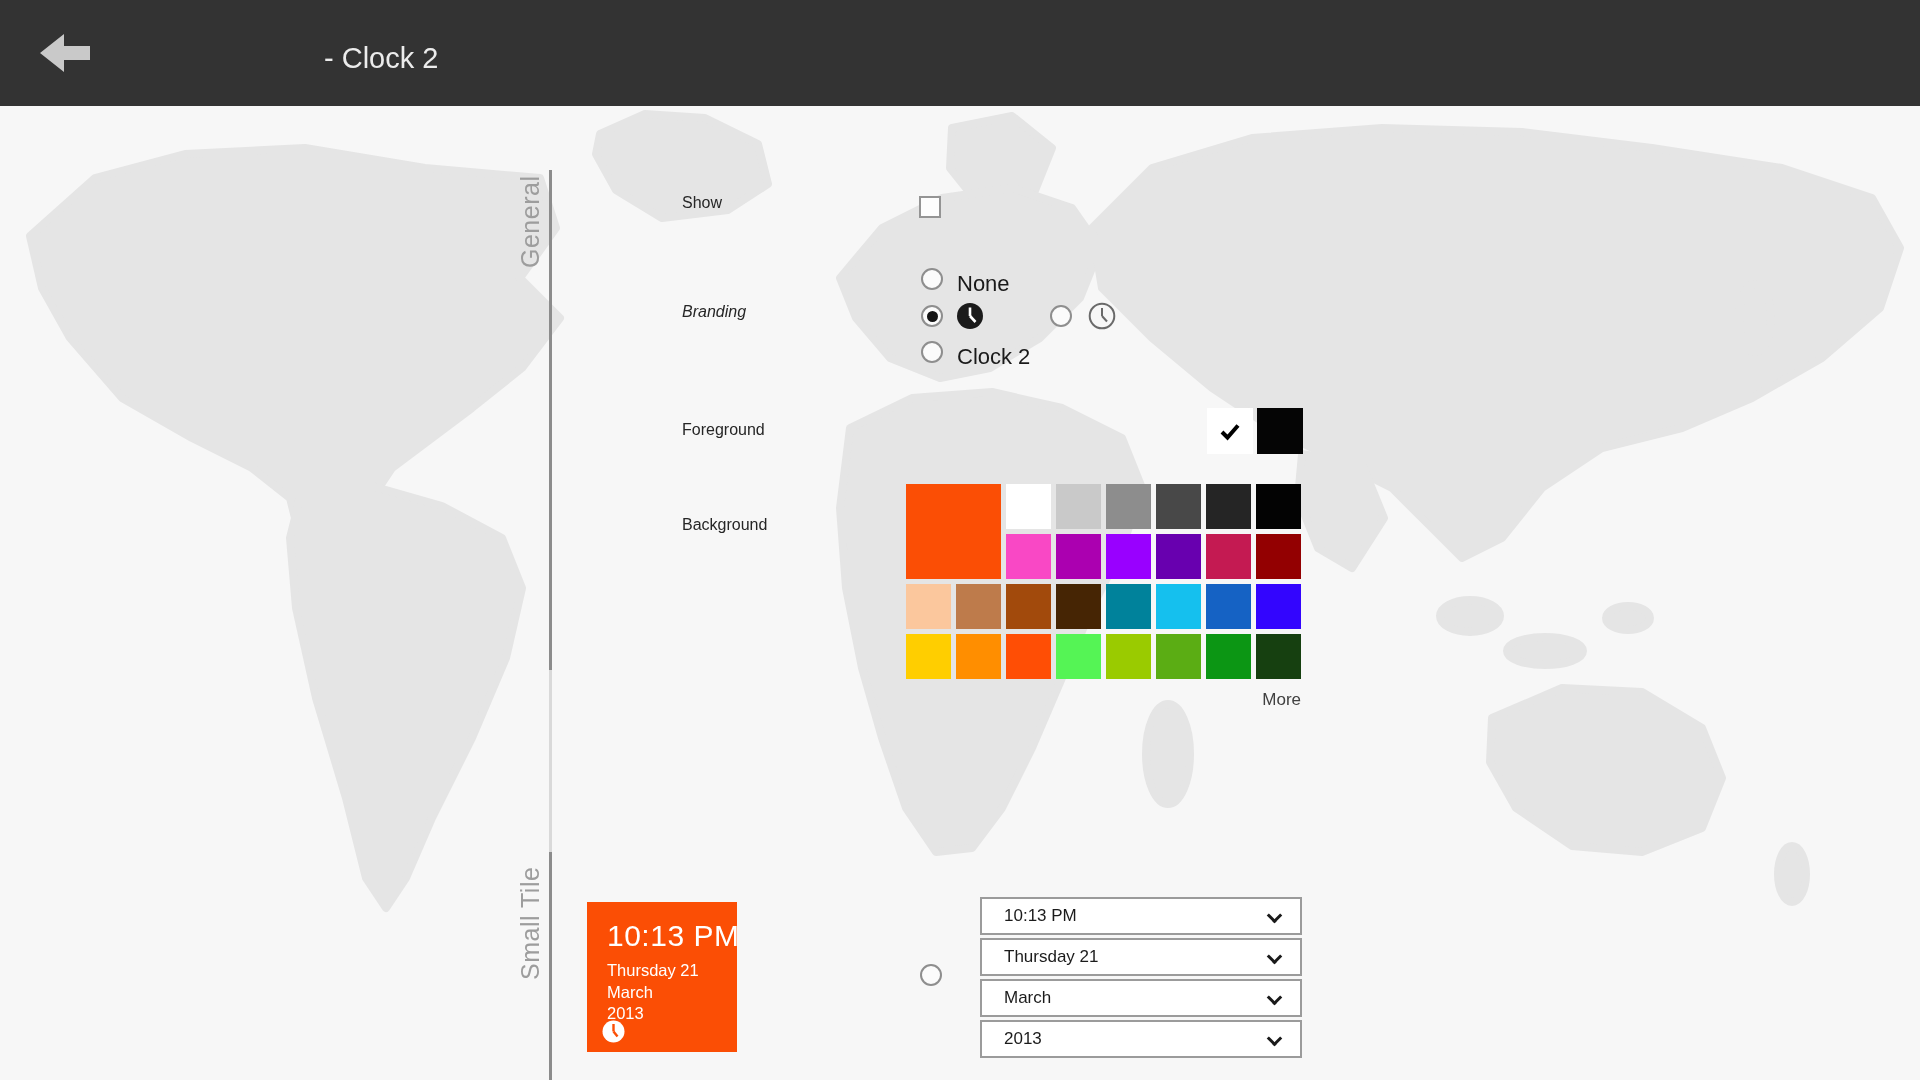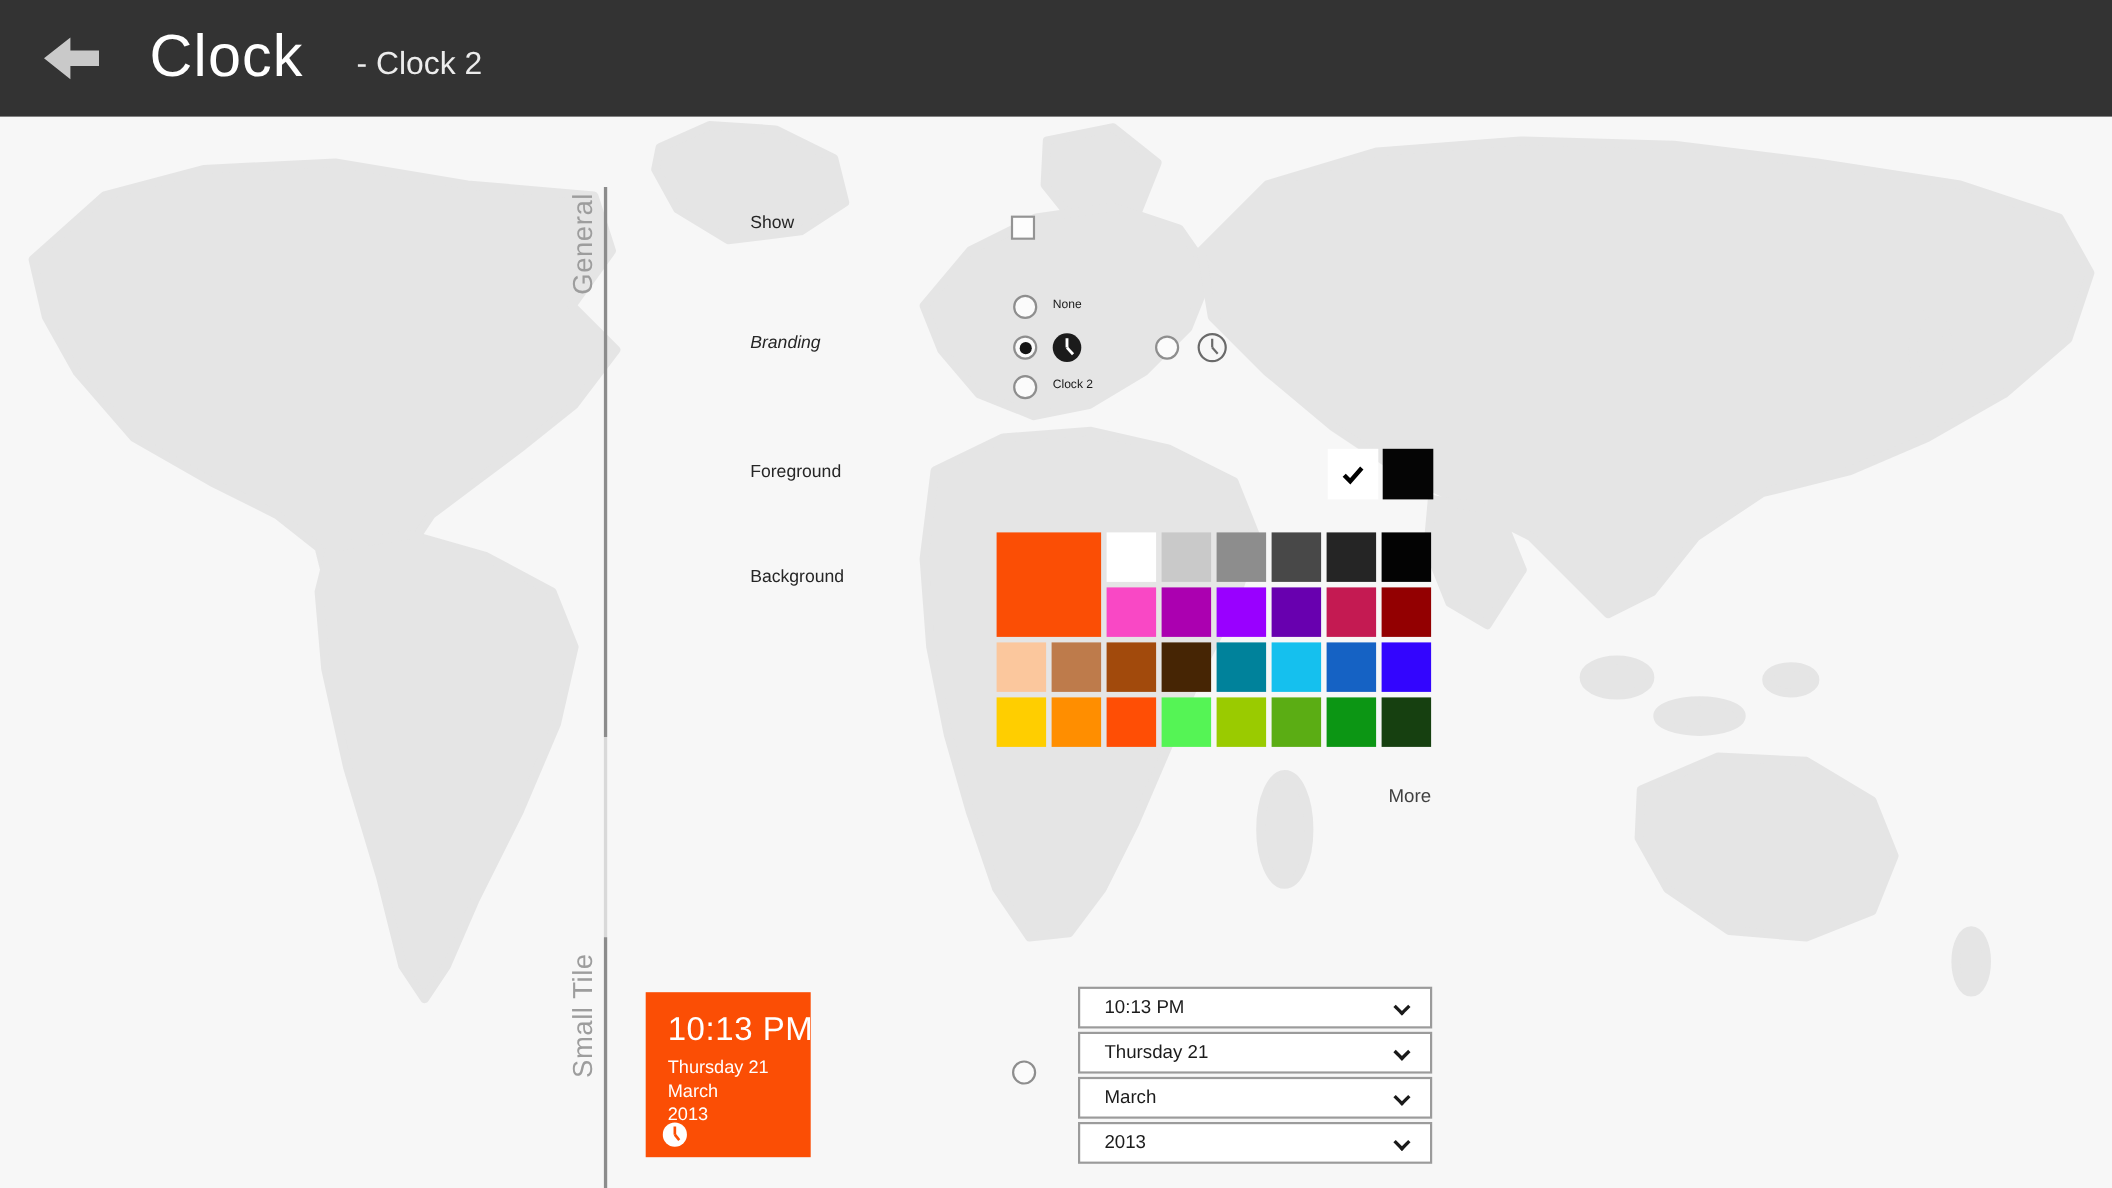--- a/index.html
+++ b/index.html
@@ -23,28 +23,28 @@
   .vlabel { position:absolute; transform-origin:0 0; transform:rotate(-90deg); font-size:25px; color:#9d9d9d; white-space:nowrap; letter-spacing:0.5px; }
 
   .field-label { position:absolute; left:682px; font-size:16px; color:#262626; }
 
   .checkbox { position:absolute; width:22px; height:22px; background:#fdfdfd; border:2px solid #949494; cursor:pointer; }
 
   .radio { position:absolute; width:22px; height:22px; border:2px solid #8e8e8e; border-radius:50%; background:#fbfbfb; cursor:pointer; }
   .radio .dot { display:none; }
   .radio.checked .dot { display:block; width:11px; height:11px; border-radius:50%; background:#141414; position:absolute; left:3.5px; top:3.5px; }
 
-  .opt-label { position:absolute; font-size:11px; color:#1a1a1a; }
+  .opt-label { position:absolute; font-size:22px; color:#1a1a1a; }
 
   .fg-swatch { position:absolute; width:46px; height:46px; top:408px; cursor:pointer; display:flex; align-items:center; justify-content:center; }
 
   .palette { position:absolute; left:906px; top:484px; display:grid; grid-template-columns:repeat(8,45px); grid-auto-rows:45px; gap:5px; }
   .cell { cursor:pointer; }
   .cell.big { grid-column:1 / span 2; grid-row:1 / span 2; }
-  .more { position:absolute; top:690px; right:619px; font-size:17px; color:#404040; cursor:pointer;margin-top:24px; }
+  .more { position:absolute; top:690px; right:619px; font-size:17px; color:#404040; cursor:pointer; }
 
   
   .tile { position:absolute; left:587px; top:902px; width:150px; height:150px; color:#fff; padding:17px 10px 0 20px; }
   .tile-time { font-size:30px; font-weight:300; letter-spacing:0.5px; margin-bottom:7px; white-space:nowrap; }
   .tile-line { font-size:16.5px; font-weight:300; line-height:21.5px; }
   .tile-clock { position:absolute; left:15px; bottom:9px; }
 
   .select { position:absolute; left:980px; width:322px; height:38px; background:#ffffff; border:2px solid #9b9b9b; cursor:pointer; }
   .select .val { position:absolute; left:22px; top:7px; font-size:17px; color:#1b1b1b; }
   .select .chev { position:absolute; right:20px; top:11px; width:11px; height:11px; border-right:3px solid #1a1a1a; border-bottom:3px solid #1a1a1a; transform:rotate(45deg); }
@@ -71,21 +71,20 @@
   <path d="M1492,612 L1562,582 L1642,586 L1702,622 L1722,672 L1702,722 L1642,746 L1572,740 L1516,702 L1490,656 Z"></path>
   <ellipse cx="1792" cy="768" rx="14" ry="28"></ellipse>
 </svg>
 
 <div class="header">
   <div class="back-btn">
     <svg width="50" height="40" viewBox="0 0 50 40">
       <polygon points="0,20 24,1 24,13 50,13 50,27 24,27 24,39" fill="#c9c9c9"></polygon>
     </svg>
   </div>
-  <div class="title">Clock</div>
   <div class="subtitle">- Clock 2</div>
 </div>
 
 <div class="rail dark" style="top:170px; height:500px;"></div>
 <div class="rail faint" style="top:670px; height:182px;"></div>
 <div class="rail dark" style="top:852px; height:228px;"></div>
 <div class="vlabel" style="left:516px; top:268px;">General</div>
 <div class="vlabel" style="left:516px; top:980px;">Small Tile</div>
 
 <div class="field-label" style="top:194px;">Show</div>

